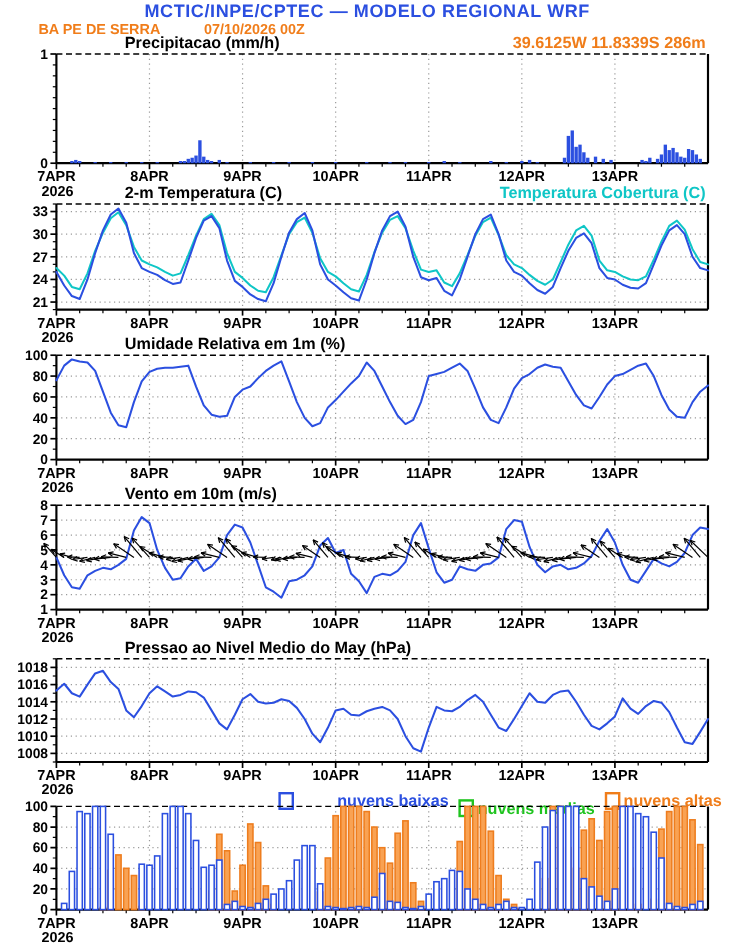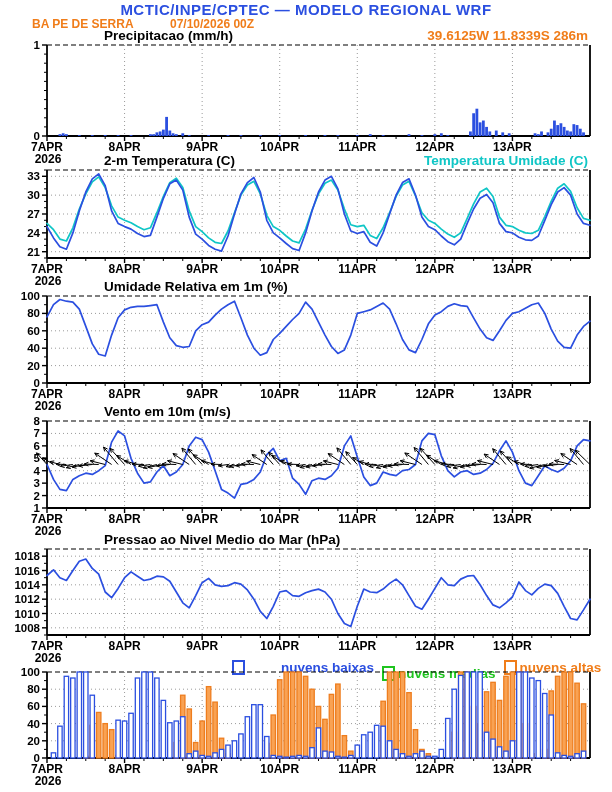--- a/index.html
+++ b/index.html
@@ -36,33 +36,33 @@
     <span class="dt">07/10/2026 00Z</span>
   </div>
 
   <div class="ptitle" style="top:28px">
     <span class="t">Precipitacao (mm/h)</span>
     <span class="right loc">39.6125W 11.8339S 286m</span>
   </div>
 
   <div class="ptitle" style="top:153px">
     <span class="t">2-m Temperatura (C)</span>
-    <span class="right apparent">Temperatura Umidade (C)</span>
+    <span class="right apparent">Temperatura Cobertura (C)</span>
   </div>
 
   <div class="ptitle" style="top:279px">
     <span class="t">Umidade Relativa em 1m (%)</span>
   </div>
 
   <div class="ptitle" style="top:404px">
     <span class="t">Vento em 10m (m/s)</span>
   </div>
 
   <div class="ptitle" style="top:532px">
-    <span class="t">Pressao ao Nivel Medio do Mar (hPa)</span>
+    <span class="t">Pressao ao Nivel Medio do May (hPa)</span>
   </div>
 
   <div class="ptitle" style="top:654px">
     <span class="legend">
       <span class="leg-item leg-baixas">
         <span class="leg-sq"></span>
         <span>nuvens baixas</span>
       </span>
       <span class="leg-item leg-medias">
         <span class="leg-sq"></span>

